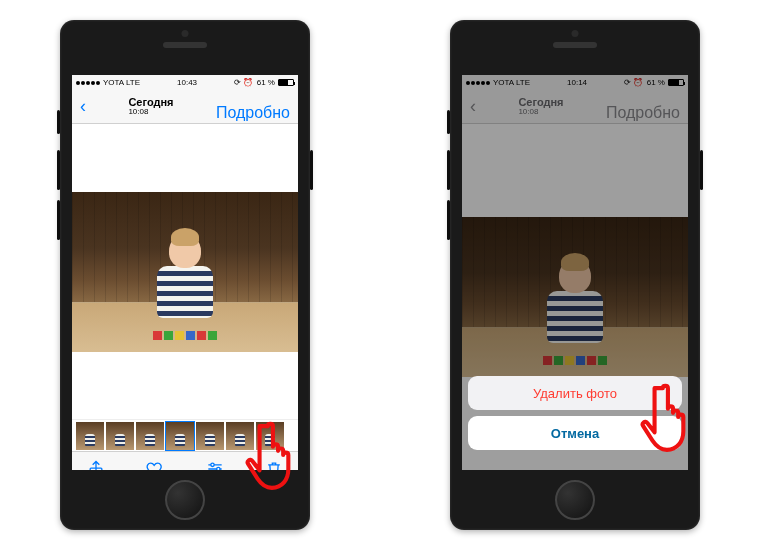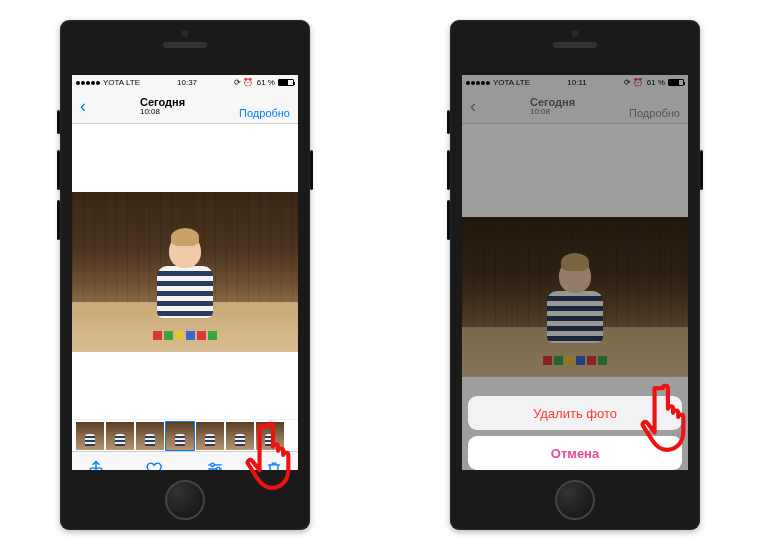--- a/index.html
+++ b/index.html
@@ -8,21 +8,21 @@
     height: 550px;
     background: #fff;
     font-family: -apple-system, "Helvetica Neue", Arial, sans-serif;
     position: relative;
   }
   .phone {
     position: absolute;
     width: 250px;
     height: 510px;
     background: #1a1a1a;
-    border-radius: 9px;
+    border-radius: 14px;
     padding: 55px 12px 60px 12px;
     box-shadow: inset 0 0 3px rgba(255,255,255,.15), 0 2px 6px rgba(0,0,0,.3);
   }
   .phone.left { left: 60px; top: 20px; }
   .phone.right { left: 450px; top: 20px; }
   .phone::before {
     content: "";
     position: absolute;
     top: 22px; left: 50%; transform: translateX(-50%);
     width: 44px; height: 6px;
@@ -75,21 +75,21 @@
   .navbar {
     height: 34px;
     display: flex; align-items: center; justify-content: space-between;
     padding: 0 8px;
     background: #f7f7f7;
     border-bottom: 1px solid #d0d0d0;
   }
   .nav-back { color: #007aff; font-size: 18px; font-weight: 300; }
   .nav-title { text-align: left; font-size: 11px; font-weight: 600; color: #000; line-height: 1.1; }
   .nav-title .sub { font-size: 8px; font-weight: 400; color: #000; }
-  .nav-detail { color: #007aff; font-size: 11px; margin-top: 12px; }
+  .nav-detail { color: #007aff; font-size: 16px; margin-top: 12px; }
   .photo-area {
     position: relative;
     width: 100%;
     height: 295px;
     background: #fff;
     display: flex; align-items: center; justify-content: center;
   }
   .photo {
     width: 100%;
     height: 160px;
@@ -130,32 +130,32 @@
     display: flex; align-items: center; justify-content: space-between;
     padding: 0 14px;
     background: #f7f7f7;
     border-top: 1px solid #d0d0d0;
   }
   .tb-icon { color: #007aff; width: 20px; height: 20px; display:flex; align-items:center; justify-content:center; }
   .tb-icon svg { stroke: #007aff; fill: none; }
   
   .dimmer { position:absolute; inset:0; background: rgba(0,0,0,.38); }
   .sheet {
-    position: absolute; left: 6px; right: 6px; bottom: 0;
+    position: absolute; left: 6px; right: 6px; bottom: 20px;
     display: flex; flex-direction: column; gap: 6px;
   }
   .sheet .btn {
     background: #f2f2f4;
     border-radius: 9px;
     height: 34px;
     display: flex; align-items: center; justify-content: center;
     font-size: 13px;
   }
   .sheet .btn.destructive { color: #ff3b30; }
-  .sheet .btn.cancel { color: #ec4899; font-weight: 600; background:#fff; }
+  .sheet .btn.cancel { color: #0369a1; font-weight: 600; background:#fff; }
   .navbar.dimmed .nav-back,
   .navbar.dimmed .nav-detail { color: #8a8a8e; }
   .navbar.dimmed .nav-title, .navbar.dimmed .nav-title .sub { color: #6a6a6e; }
   
   .hand {
     position: absolute;
     width: 62px; height: 74px;
     pointer-events: none;
   }
   .hand svg { width: 100%; height: 100%; }
@@ -177,21 +177,21 @@
       <div class="sb-left">
         <div class="signal-dots">
             <span></span>
             <span></span>
             <span></span>
             <span></span>
             <span></span>
           </div>
         <span>YOTA  LTE</span>
       </div>
-      <span>10:37</span>
+      <span>10:43</span>
       <div class="sb-right-g">
         <span>⟳</span>
         <span>⏰</span>
         <span>61 %</span>
         <div class="battery">
             <div class="fill"></div>
           </div>
       </div>
     </div>
 
@@ -292,21 +292,21 @@
       <div class="sb-left">
         <div class="signal-dots">
             <span></span>
             <span></span>
             <span></span>
             <span></span>
             <span></span>
           </div>
         <span>YOTA  LTE</span>
       </div>
-      <span>10:11</span>
+      <span>10:14</span>
       <div class="sb-right-g">
         <span>⟳</span>
         <span>⏰</span>
         <span>61 %</span>
         <div class="battery">
             <div class="fill" style="width:68%"></div>
           </div>
       </div>
     </div>
 

